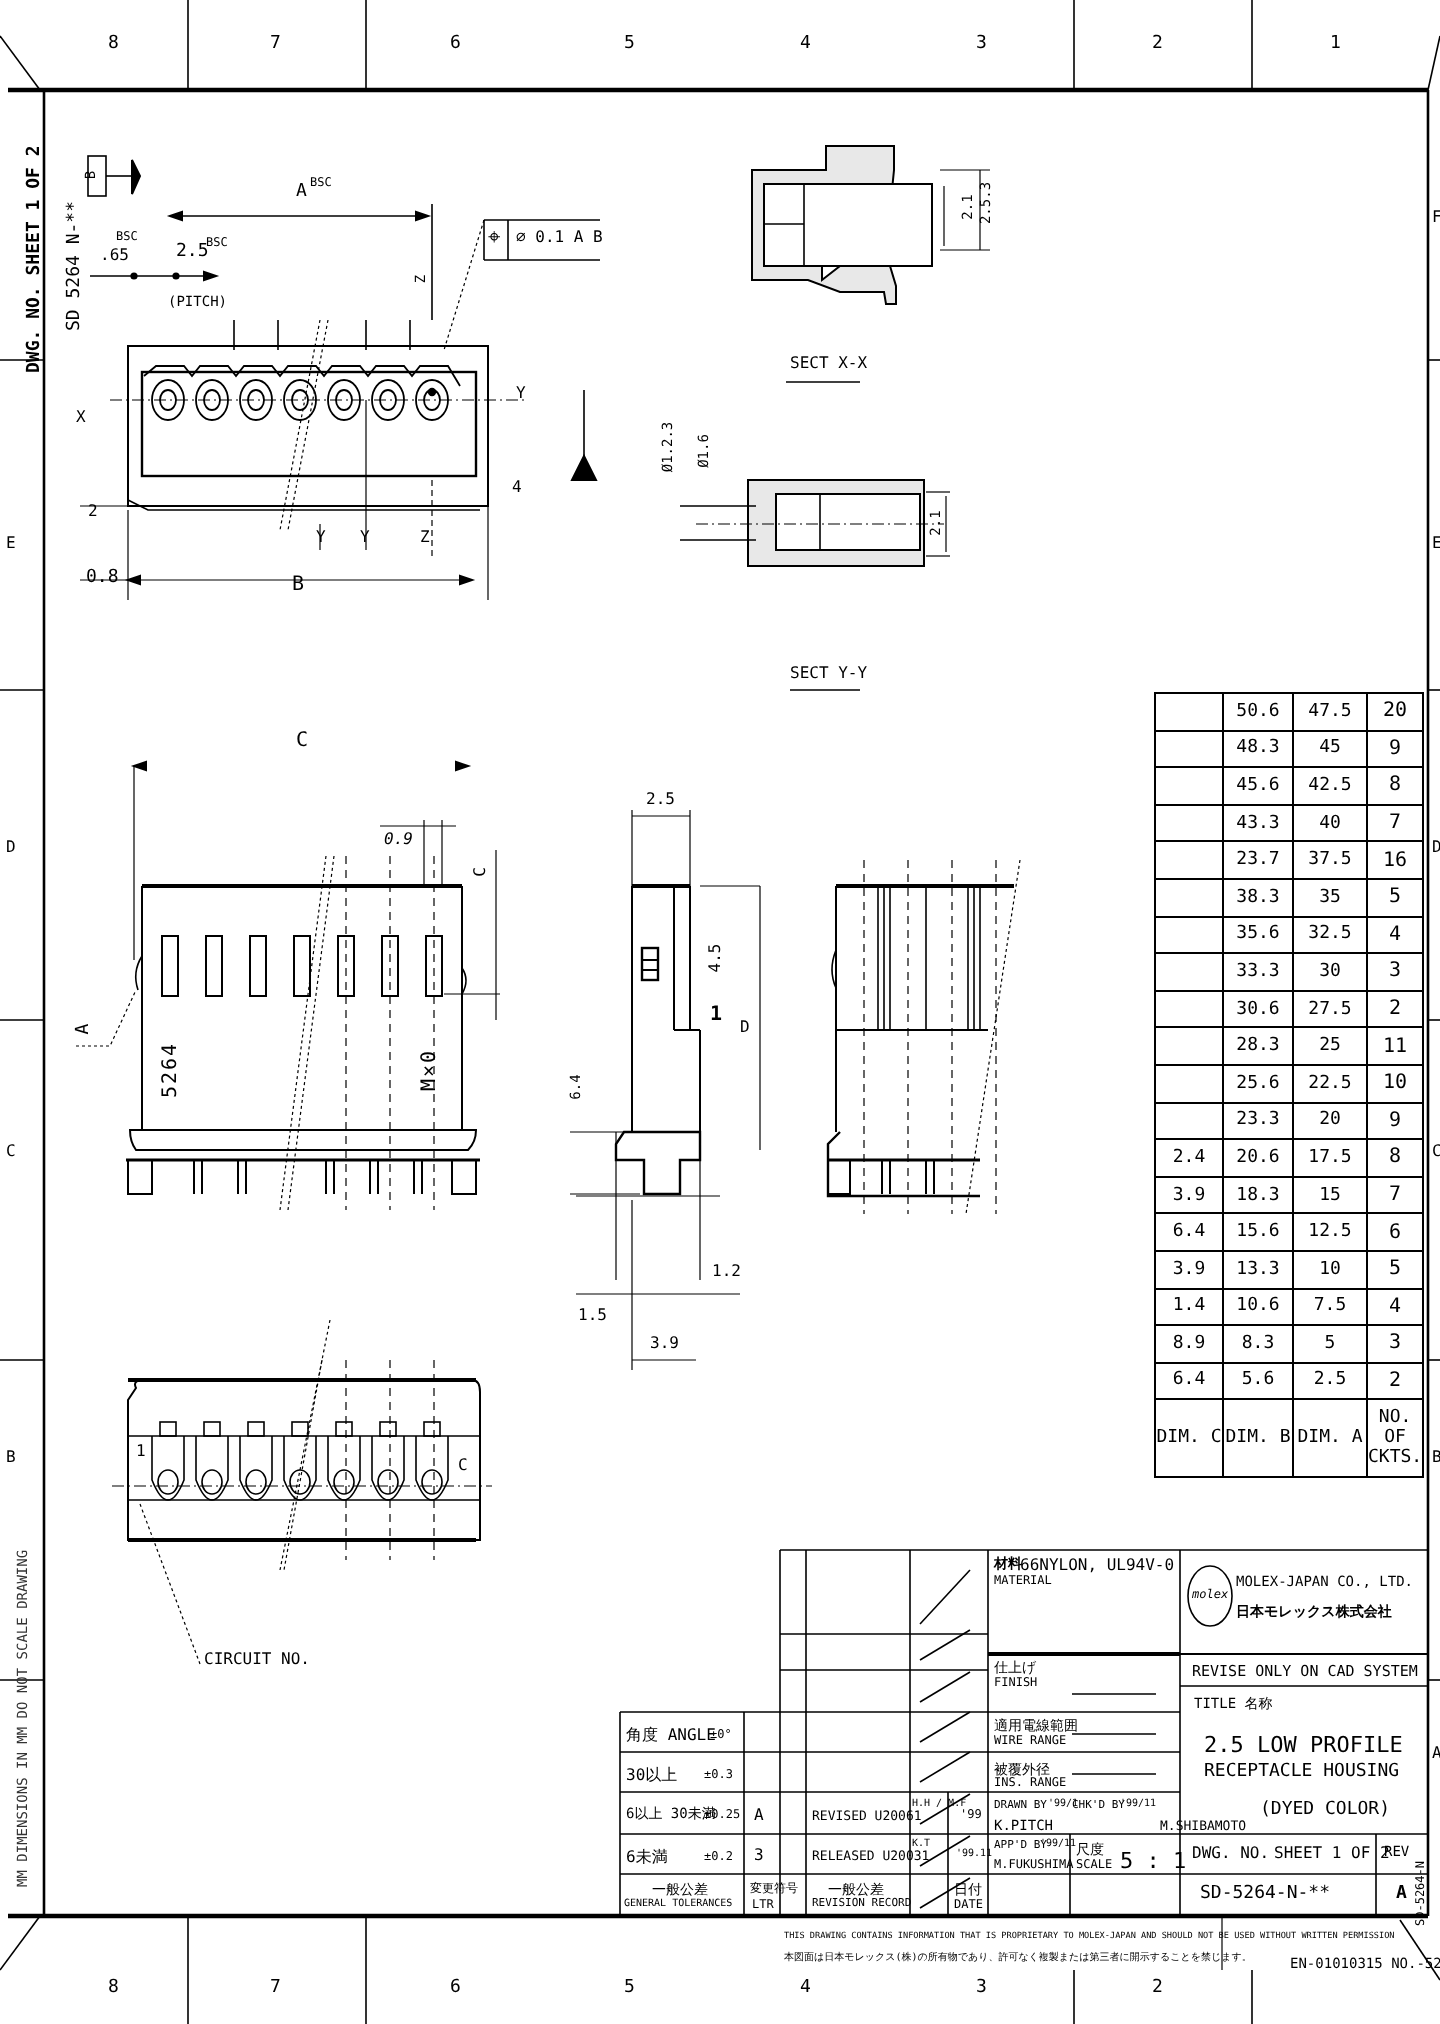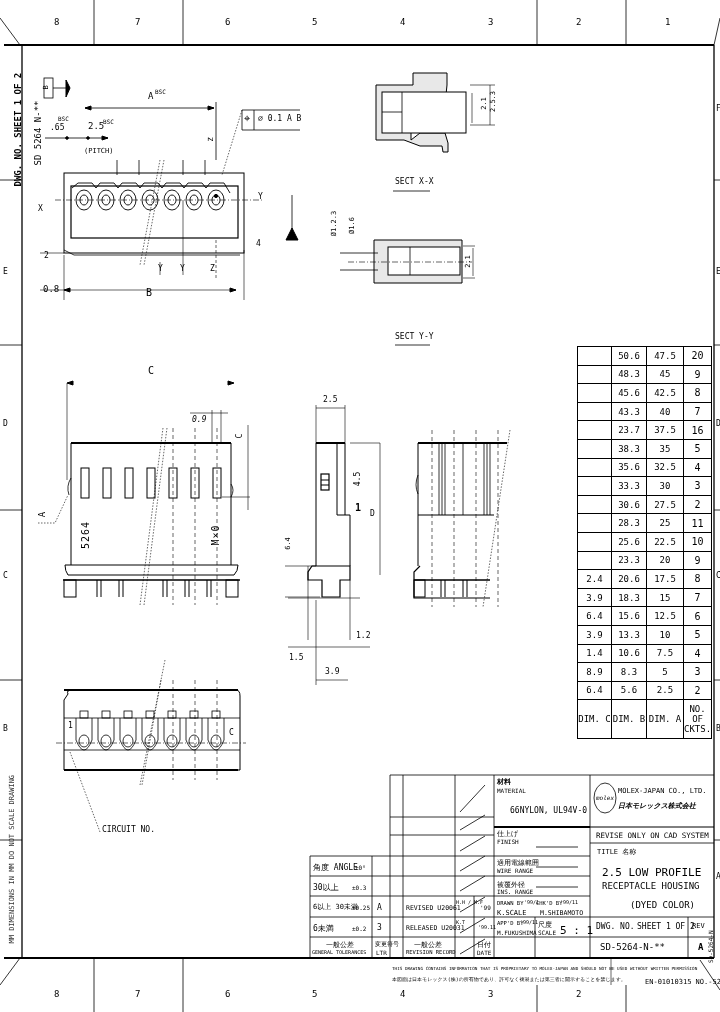--- a/index.html
+++ b/index.html
@@ -553,41 +553,41 @@
         <td class="c1">DIM. C</td>
         <td class="c2">DIM. B</td>
         <td class="c3">DIM. A</td>
         <td class="c4">NO. OF CKTS.</td>
       </tr>
     </tbody>
 </table>
 
 <div class="tb" style="left:497px;top:777px;font-size:7px;font-weight:bold;">材料</div>
 <div class="tb" style="left:497px;top:787px;font-size:6px;">MATERIAL</div>
-<div class="tb" style="left:510px;top:806px;font-size:8px;">66NYLON, UL94V-0</div>
+<div class="tb" style="left:510px;top:778px;font-size:8px;">66NYLON, UL94V-0</div>
 <div class="tb" style="left:596px;top:794px;font-size:6px;font-style:italic;">molex</div>
 <div class="tb" style="left:618px;top:787px;font-size:7px;">MOLEX-JAPAN CO., LTD.</div>
-<div class="tb" style="left:618px;top:801px;font-size:7px;font-weight:bold;font-style:italic;">日本モレックス株式会社</div>
+<div class="tb" style="left:618px;top:801px;font-size:7px;font-weight:bold;">日本モレックス株式会社</div>
 <div class="tb" style="left:497px;top:829px;font-size:7px;">仕上げ</div>
 <div class="tb" style="left:497px;top:838px;font-size:6px;">FINISH</div>
 <div class="tb" style="left:596px;top:831px;font-size:7.5px;">REVISE ONLY ON CAD SYSTEM</div>
 <div class="tb" style="left:597px;top:847px;font-size:7px;">TITLE 名称</div>
 <div class="tb" style="left:602px;top:866px;font-size:11px;">2.5 LOW PROFILE</div>
 <div class="tb" style="left:602px;top:881px;font-size:9px;">RECEPTACLE HOUSING</div>
 <div class="tb" style="left:630px;top:900px;font-size:9px;">(DYED COLOR)</div>
 <div class="tb" style="left:497px;top:858px;font-size:7px;">適用電線範囲</div>
 <div class="tb" style="left:497px;top:867px;font-size:6px;">WIRE RANGE</div>
 <div class="tb" style="left:497px;top:880px;font-size:7px;">被覆外径</div>
 <div class="tb" style="left:497px;top:888px;font-size:6px;">INS. RANGE</div>
 <div class="tb" style="left:497px;top:900px;font-size:5.5px;">DRAWN BY</div>
 <div class="tb" style="left:524px;top:899px;font-size:5px;">'99/1</div>
-<div class="tb" style="left:497px;top:909px;font-size:7px;">K.SCALE</div>
+<div class="tb" style="left:497px;top:909px;font-size:7px;">K.PITCH</div>
 <div class="tb" style="left:536px;top:900px;font-size:5.5px;">CHK'D BY</div>
 <div class="tb" style="left:560px;top:899px;font-size:5px;">'99/11</div>
-<div class="tb" style="left:512px;top:909px;font-size:6.5px;padding-left:28px;">M.SHIBAMOTO</div>
+<div class="tb" style="left:552px;top:909px;font-size:6.5px;padding-left:28px;">M.SHIBAMOTO</div>
 <div class="tb" style="left:497px;top:920px;font-size:5.5px;">APP'D BY</div>
 <div class="tb" style="left:520px;top:919px;font-size:5px;">'99/11</div>
 <div class="tb" style="left:497px;top:929px;font-size:6px;">M.FUKUSHIMA</div>
 <div class="tb" style="left:538px;top:920px;font-size:7px;">尺度</div>
 <div class="tb" style="left:538px;top:929px;font-size:6px;">SCALE</div>
 <div class="tb" style="left:560px;top:924px;font-size:11px;">5 : 1</div>
 <div class="tb" style="left:596px;top:922px;font-size:8px;">DWG. NO.</div>
 <div class="tb" style="left:637px;top:922px;font-size:8px;">SHEET 1 OF 2</div>
 <div class="tb" style="left:692px;top:922px;font-size:7px;">REV</div>
 <div class="tb" style="left:600px;top:942px;font-size:9px;">SD-5264-N-**</div>

